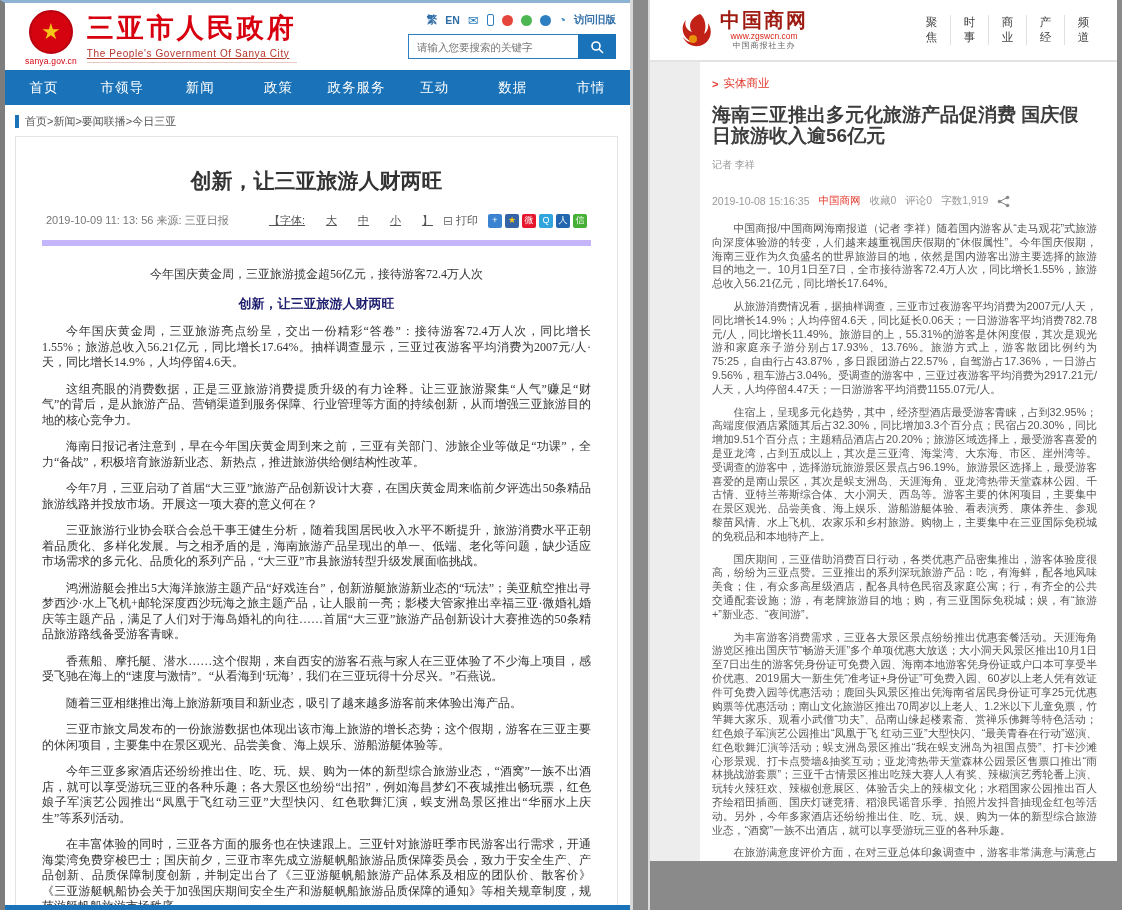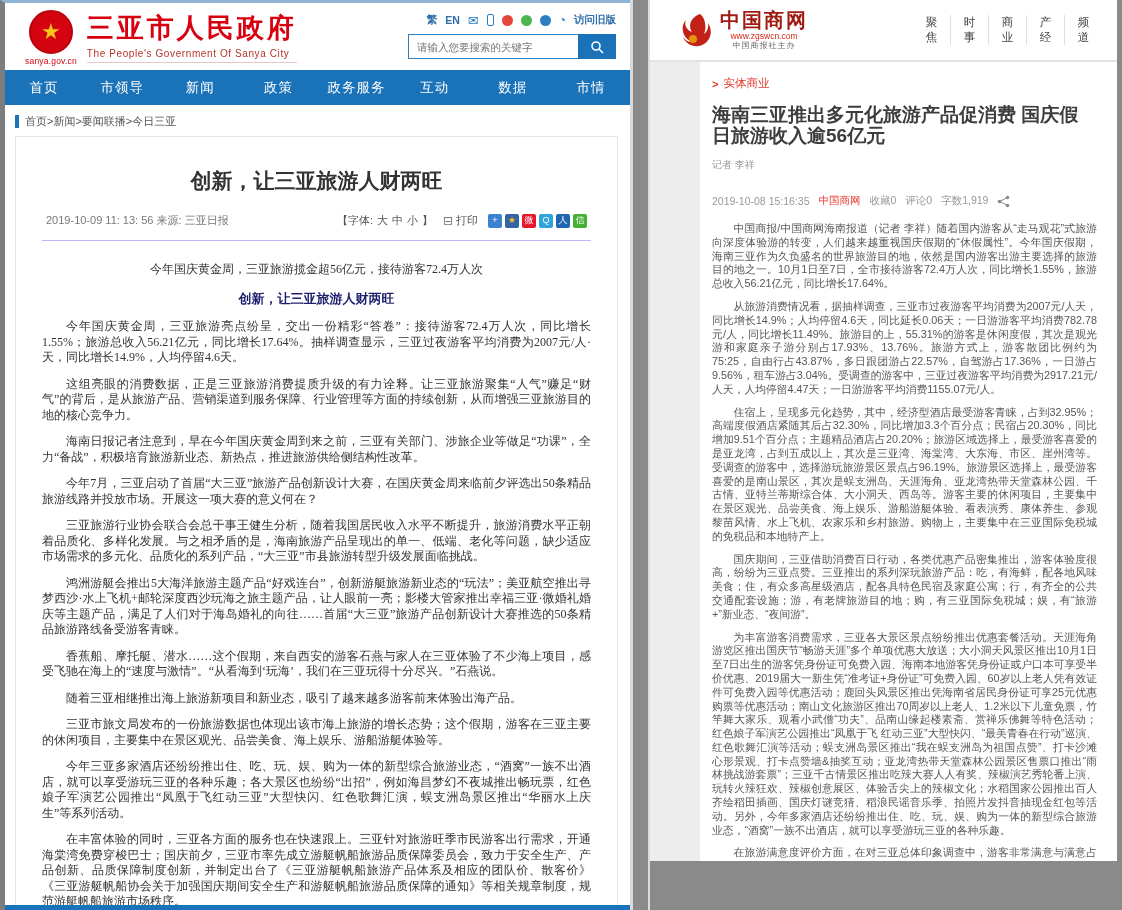--- a/index.html
+++ b/index.html
@@ -12,21 +12,21 @@
     border-top:3px solid #8fb3d2; position:relative; overflow:hidden; flex:none; }
   .lp-header { display:flex; justify-content:space-between; align-items:flex-start; padding:7px 14px 4px 20px; }
   .lp-logo { display:flex; align-items:flex-start; gap:10px; }
   .emblem-wrap { display:flex; flex-direction:column; align-items:center; }
   .emblem { width:44px; height:44px; border-radius:50%; background:#d5020f; border:2px solid #b70310;
     color:#f3c greenyellow; display:flex; align-items:center; justify-content:center; }
   .emblem span { color:#f5c518; font-size:22px; line-height:1; }
   .emblem-cap { color:#d5020f; font-size:8.5px; margin-top:2px; letter-spacing:.2px; }
   .lp-title-block { padding-top:4px; }
   .lp-site-title { color:#d8000f; font-size:27px; font-weight:bold; letter-spacing:3px; line-height:1.1; }
-  .lp-site-sub { color:#b5342a; font-size:10px; letter-spacing:.6px; margin-top:4px; border-bottom:1px solid #e9c9c6; padding-bottom:3px; }
+  .lp-site-sub { color:#b5342a; font-size:10px; letter-spacing:.6px; margin-top:4px; border-bottom:1px solid #e9c9c6; padding-bottom:3px;text-decoration:underline; }
   .lp-right { display:flex; flex-direction:column; align-items:flex-end; gap:7px; padding-top:3px; }
   .lp-utils { display:flex; align-items:center; gap:8px; font-size:10.5px; color:#2e6da8; }
   .u-txt { color:#2e6da8; font-weight:bold; cursor:pointer; }
   .u-ico { display:inline-block; }
   .ico-mail { color:#2e7fc1; font-size:13px; line-height:1; }
   .ico-phone { width:7px; height:12px; border:1.5px solid #2e7fc1; border-radius:2px; }
   .dot { width:11px; height:11px; border-radius:50%; }
   .dot-red { background:#e6453c; }
   .dot-green { background:#4cb750; }
   .dot-blue { background:#2e7fc1; }
@@ -36,24 +36,24 @@
     padding:0 8px; color:#999; outline:none; }
   .lp-search button { width:38px; height:25px; background:#1a72b8; border:none; display:flex; align-items:center;
     justify-content:center; cursor:pointer; }
   .lp-nav { background:#1a72b8; display:flex; height:35px; align-items:stretch; }
   .lnav-item { flex:1; color:#fff; font-size:13.5px; display:flex; align-items:center; justify-content:center;
     cursor:pointer; letter-spacing:1px; }
   .lp-breadcrumb { display:flex; align-items:center; gap:6px; margin:9px 16px 7px 10px; font-size:11px; color:#555; }
   .bc-bar { width:4px; height:13px; background:#1a72b8; }
   .lp-card { margin:0 12px 12px 10px; border:1px solid #e2e5e8; padding:16px 26px 20px; min-height:740px; }
   .lp-article-title { text-align:center; font-size:21px; color:#333; font-weight:bold; margin:14px 0 18px; }
-  .lp-meta { display:flex; justify-content:space-between; align-items:flex-start; border-bottom:1px solid #c4b5fd;
+  .lp-meta { display:flex; justify-content:space-between; align-items:flex-start; border-bottom:6px solid #c4b5fd;
     padding:0 4px 12px; font-size:11px; color:#777; }
   .lp-meta-right { display:flex; align-items:center; gap:10px; color:#555; }
-  .font-ctl { display:flex; gap:4px; align-items:center; }
+  .font-ctl { display:flex; gap:21px; align-items:center;text-decoration:underline; }
   .font-ctl span { cursor:pointer; }
   .print-btn { display:flex; align-items:center; gap:3px; cursor:pointer; color:#555; }
   .print-glyph { color:#777; font-size:12px; }
   .share-row { display:flex; gap:3px; }
   .sq { width:14px; height:14px; border-radius:2px; color:#fff; font-size:9px; display:flex; align-items:center;
     justify-content:center; cursor:pointer; line-height:1; }
   .lp-intro1 { text-align:center; font-size:12px; color:#333; margin:20px 0 4px; font-family:"Liberation Serif","DejaVu Serif",serif; }
   .lp-intro2 { text-align:center; font-size:13px; color:#1e1e6e; font-weight:bold; margin:12px 0 6px; font-family:"Liberation Serif","DejaVu Serif",serif; }
   .lp-body p { font-size:12px; line-height:15.5px; color:#333; text-indent:2em; text-align:justify; margin:11px 0;
     font-family:"Liberation Serif","DejaVu Serif",serif; }

